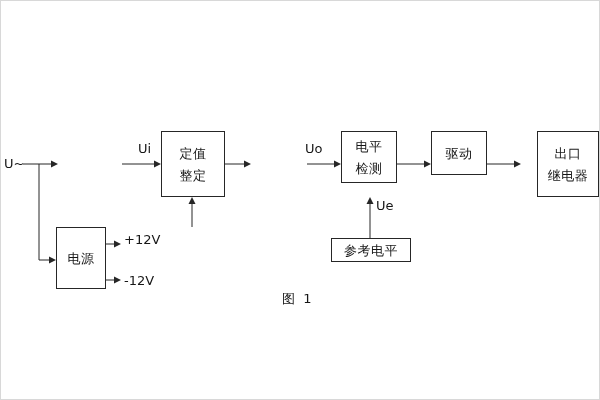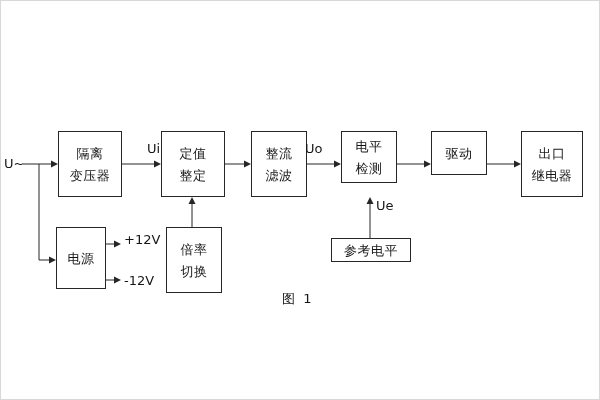--- a/index.html
+++ b/index.html
@@ -87,65 +87,53 @@
     <g>
       <line x1="191" y1="226" x2="191" y2="202"></line>
       <polygon points="191,196 187.5,203 194.5,203"></polygon>
     </g>
     <g>
       <line x1="369" y1="237" x2="369" y2="202"></line>
       <polygon points="369,196 365.5,203 372.5,203"></polygon>
     </g>
   </svg>
 
-  <div class="box" style="left:57px;top:130px;width:64px;height:66px">
-    <span>隔离</span>
-    <span>变压器</span>
-  </div>
 
   <div class="box" style="left:160px;top:130px;width:64px;height:66px">
     <span>定值</span>
     <span>整定</span>
   </div>
 
-  <div class="box" style="left:250px;top:130px;width:56px;height:66px">
-    <span>整流</span>
-    <span>滤波</span>
-  </div>
 
   <div class="box" style="left:340px;top:130px;width:56px;height:52px">
     <span>电平</span>
     <span>检测</span>
   </div>
 
   <div class="box" style="left:430px;top:130px;width:56px;height:44px">
     <span>驱动</span>
   </div>
 
-  <div class="box" style="left:520px;top:130px;width:62px;height:66px">
+  <div class="box" style="left:536px;top:130px;width:62px;height:66px">
     <span>出口</span>
     <span>继电器</span>
   </div>
 
   <div class="box" style="left:55px;top:226px;width:50px;height:62px">
     <span>电源</span>
   </div>
 
-  <div class="box" style="left:165px;top:226px;width:56px;height:66px">
-    <span>倍率</span>
-    <span>切换</span>
-  </div>
 
   <div class="box" style="left:330px;top:237px;width:80px;height:24px">
     <span>参考电平</span>
   </div>
 
   <div class="lbl" style="left:3px;top:156px">U~</div>
 
-  <div class="lbl" style="left:146px;top:141px">Ui</div>
+  <div class="lbl" style="left:137px;top:141px">Ui</div>
 
   <div class="lbl" style="left:304px;top:141px">Uo</div>
 
   <div class="lbl" style="left:375px;top:198px">Ue</div>
 
   <div class="lbl" style="left:123px;top:232px">+12V</div>
 
   <div class="lbl" style="left:123px;top:273px">-12V</div>
 
   <div class="lbl" style="left:281px;top:291px;letter-spacing:2px">图 1</div>

